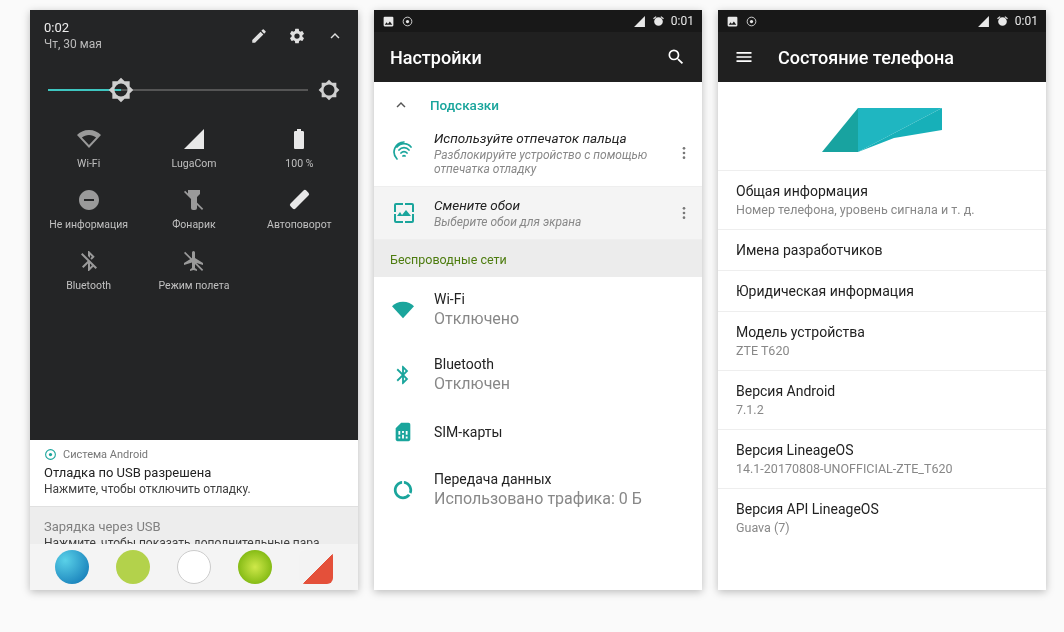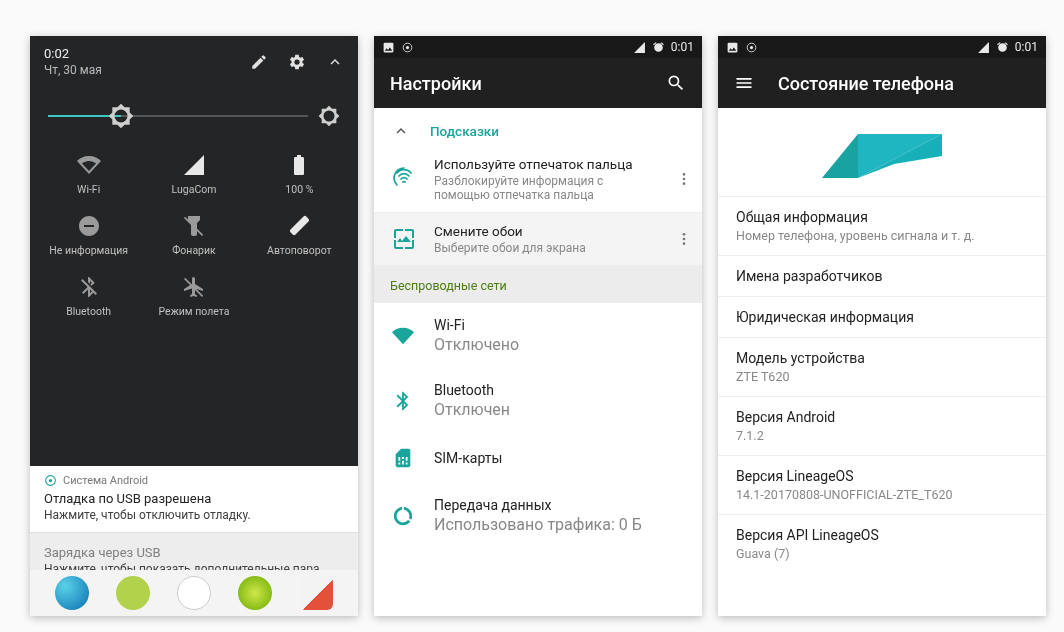--- a/index.html
+++ b/index.html
@@ -11,21 +11,21 @@
     position: relative;
     overflow: hidden;
   }
   .phone {
     position: absolute;
     width: 328px;
     height: 580px;
     background: #fff;
     box-shadow: 0 2px 8px rgba(0,0,0,0.25);
     overflow: hidden;
-    top: 36px;
+    top: 10px;
   }
   #p1 { left: 30px; }
   #p2 { left: 374px; }
   #p3 { left: 718px; }
 
   
   .qs-dark {
     background: #242526;
     color: #cfcfcf;
   }
@@ -145,21 +145,21 @@
     padding: 14px 18px 6px 18px;
     color: #1aa59c; font-size: 13.5px; font-weight: 500;
   }
   .hints-header svg { width: 18px; height: 18px; fill: #555; transform: rotate(180deg); }
   .hint-row {
     display: flex; align-items: center; gap: 18px;
     padding: 10px 10px 10px 18px;
     border-bottom: 1px solid #eee;
   }
   .hint-row .ic { width: 24px; height: 24px; fill: #1aa59c; flex-shrink: 0; }
-  .hint-row .txt { flex: 1; }
+  .hint-row .txt { flex: 1; font-style: italic; }
   .hint-row .t1 { font-size: 13.5px; color: #222; }
   .hint-row .t2 { font-size: 12px; color: #888; margin-top: 2px; }
   .hint-row .more { width: 16px; fill: #777; flex-shrink: 0; }
 
   .section-label {
     background: #ececec;
     font-size: 12.5px;
     color: #4d7c0f;
     padding: 12px 16px 10px 16px;
   }
@@ -333,21 +333,21 @@
         </svg>
       <span>Подсказки</span>
     </div>
 
     <div class="hint-row">
       <svg class="ic" viewBox="0 0 24 24">
           <path d="M12 1a10 10 0 0 0-7 17M5 6a9 9 0 0 1 14 0M7 9a6.5 6.5 0 0 1 10 0M9 12a4 4 0 0 1 6 0M11 15a2 2 0 0 1 2 0" fill="none" stroke="#1aa59c" stroke-width="1.7" stroke-linecap="round"></path>
         </svg>
       <div class="txt">
         <div class="t1">Используйте отпечаток пальца</div>
-        <div class="t2">Разблокируйте информация с помощью отпечатка пальца</div>
+        <div class="t2">Разблокируйте устройство с помощью отпечатка отладку</div>
       </div>
       <svg class="more" viewBox="0 0 24 24">
           <circle cx="12" cy="5" r="2"></circle>
           <circle cx="12" cy="12" r="2"></circle>
           <circle cx="12" cy="19" r="2"></circle>
         </svg>
     </div>
 
     <div class="hint-row" style="background:#f4f4f4">
       <svg class="ic" viewBox="0 0 24 24">

